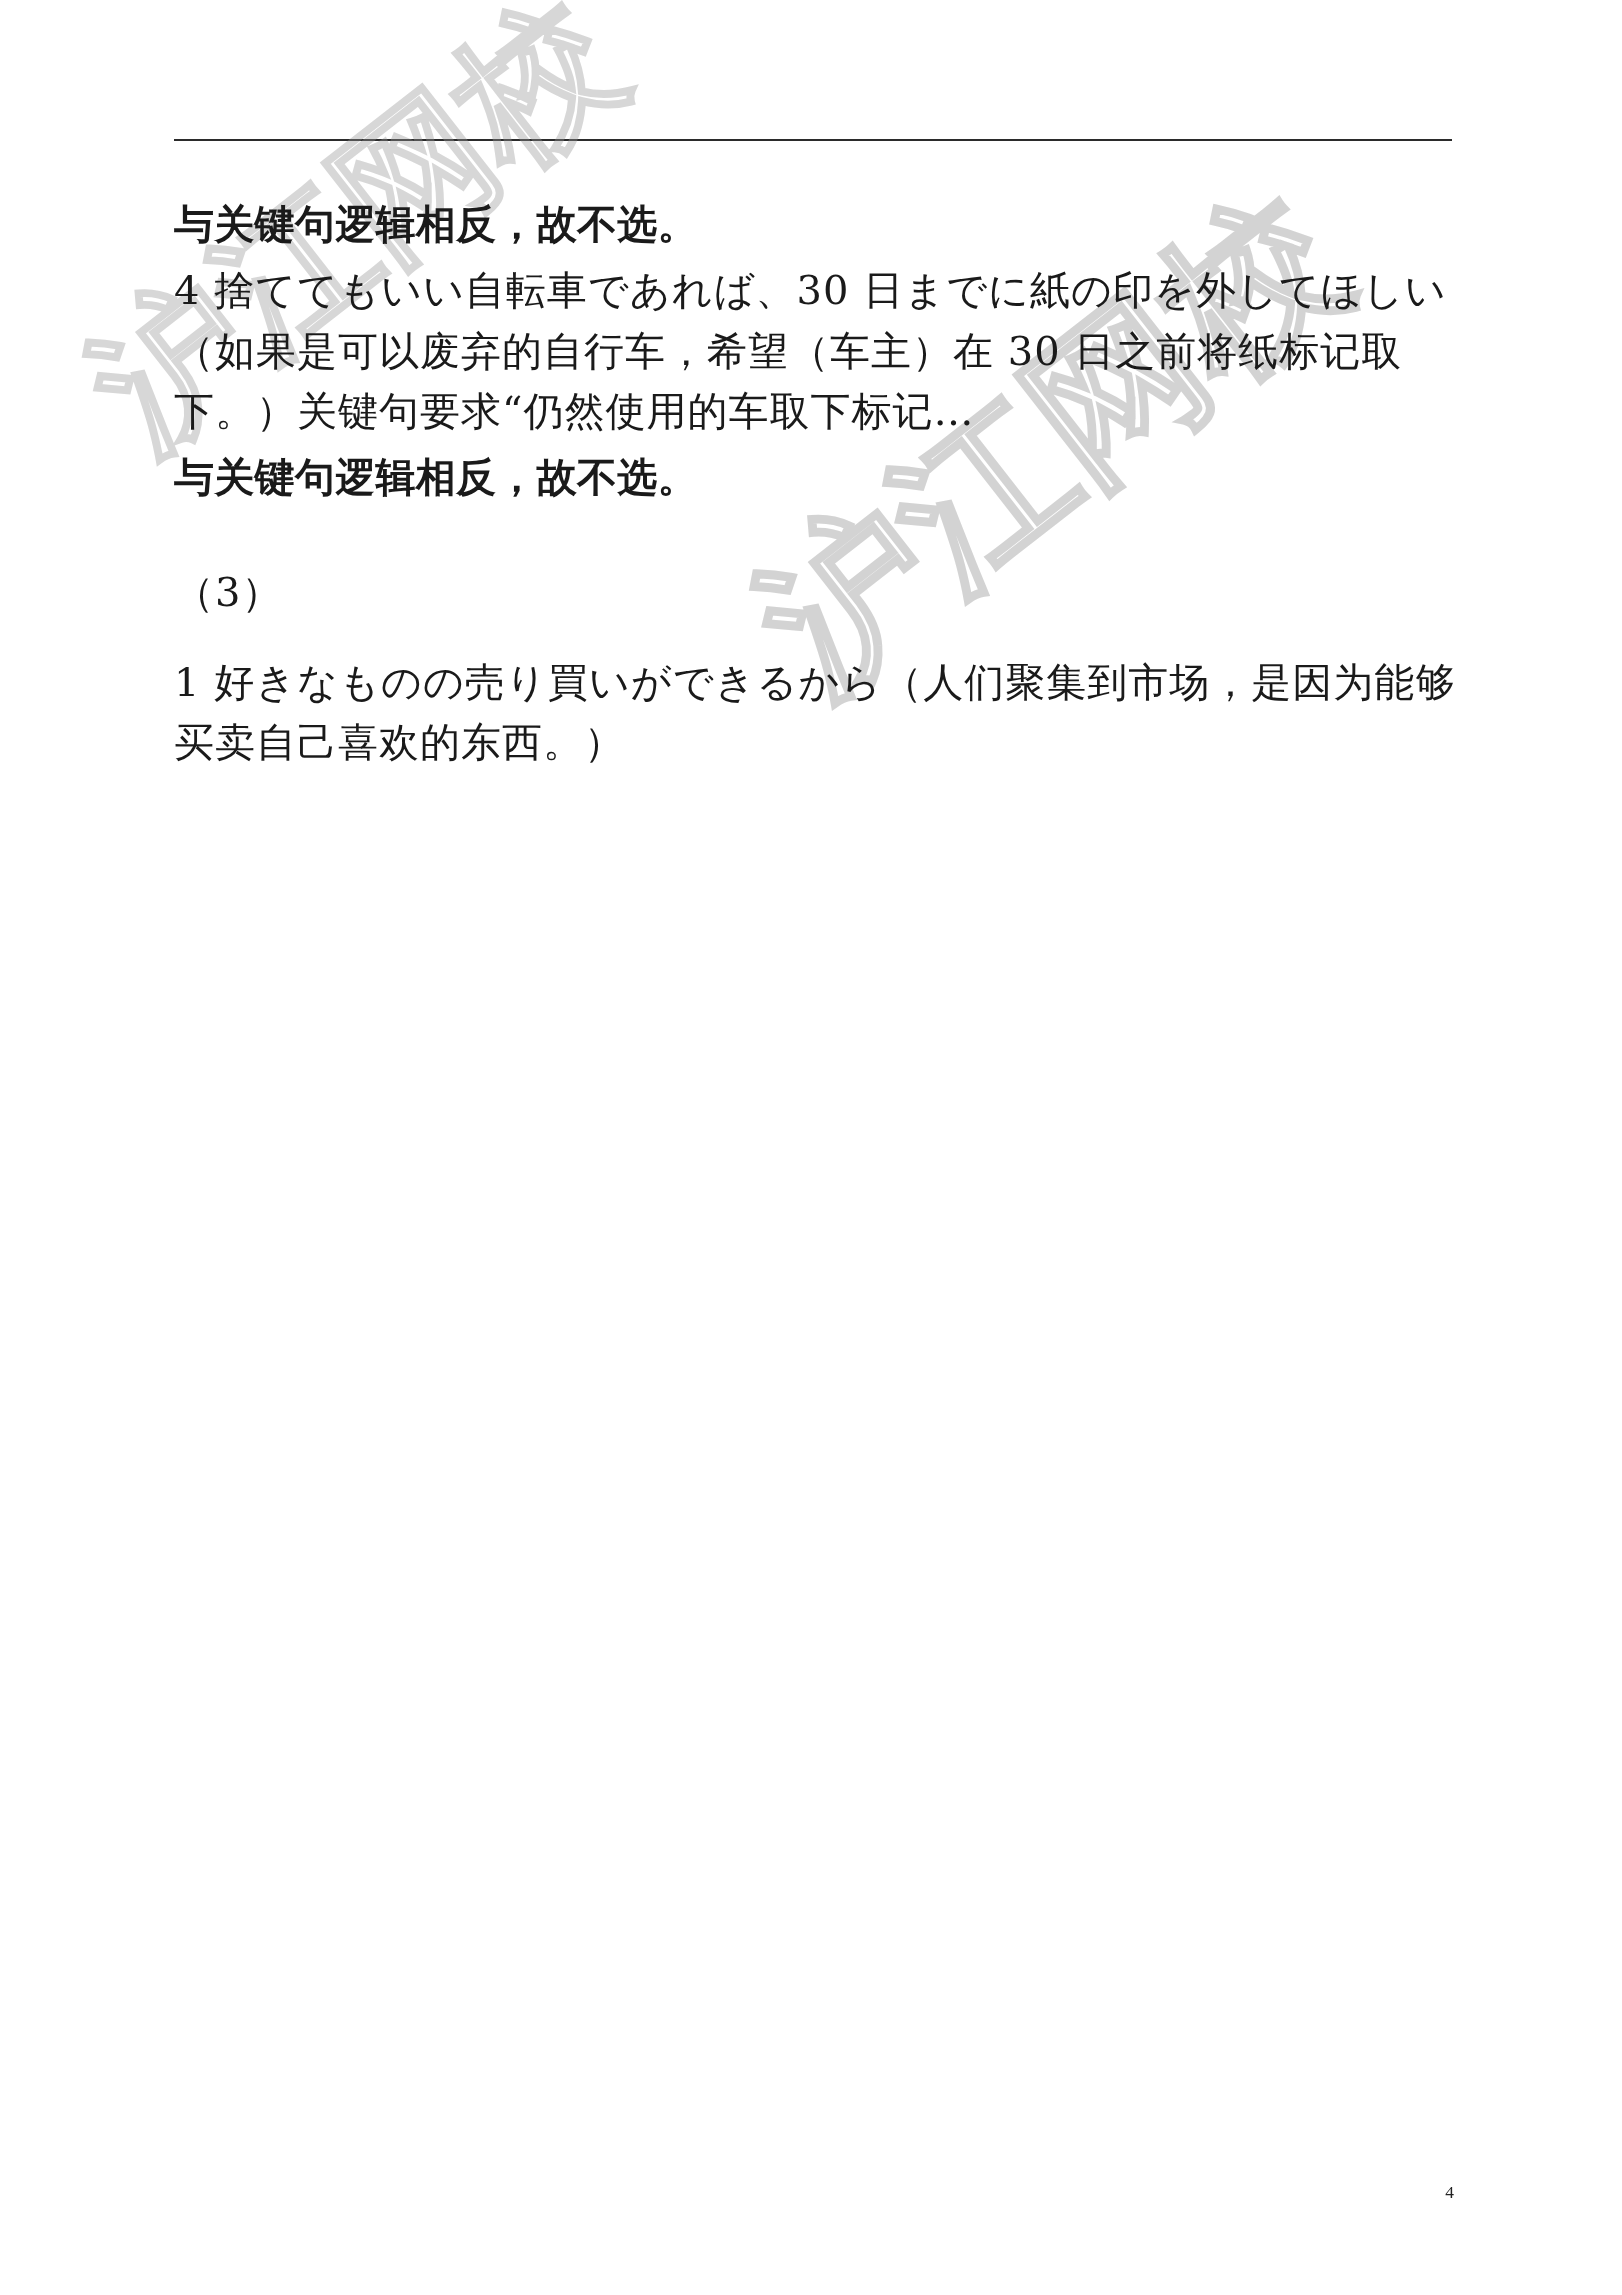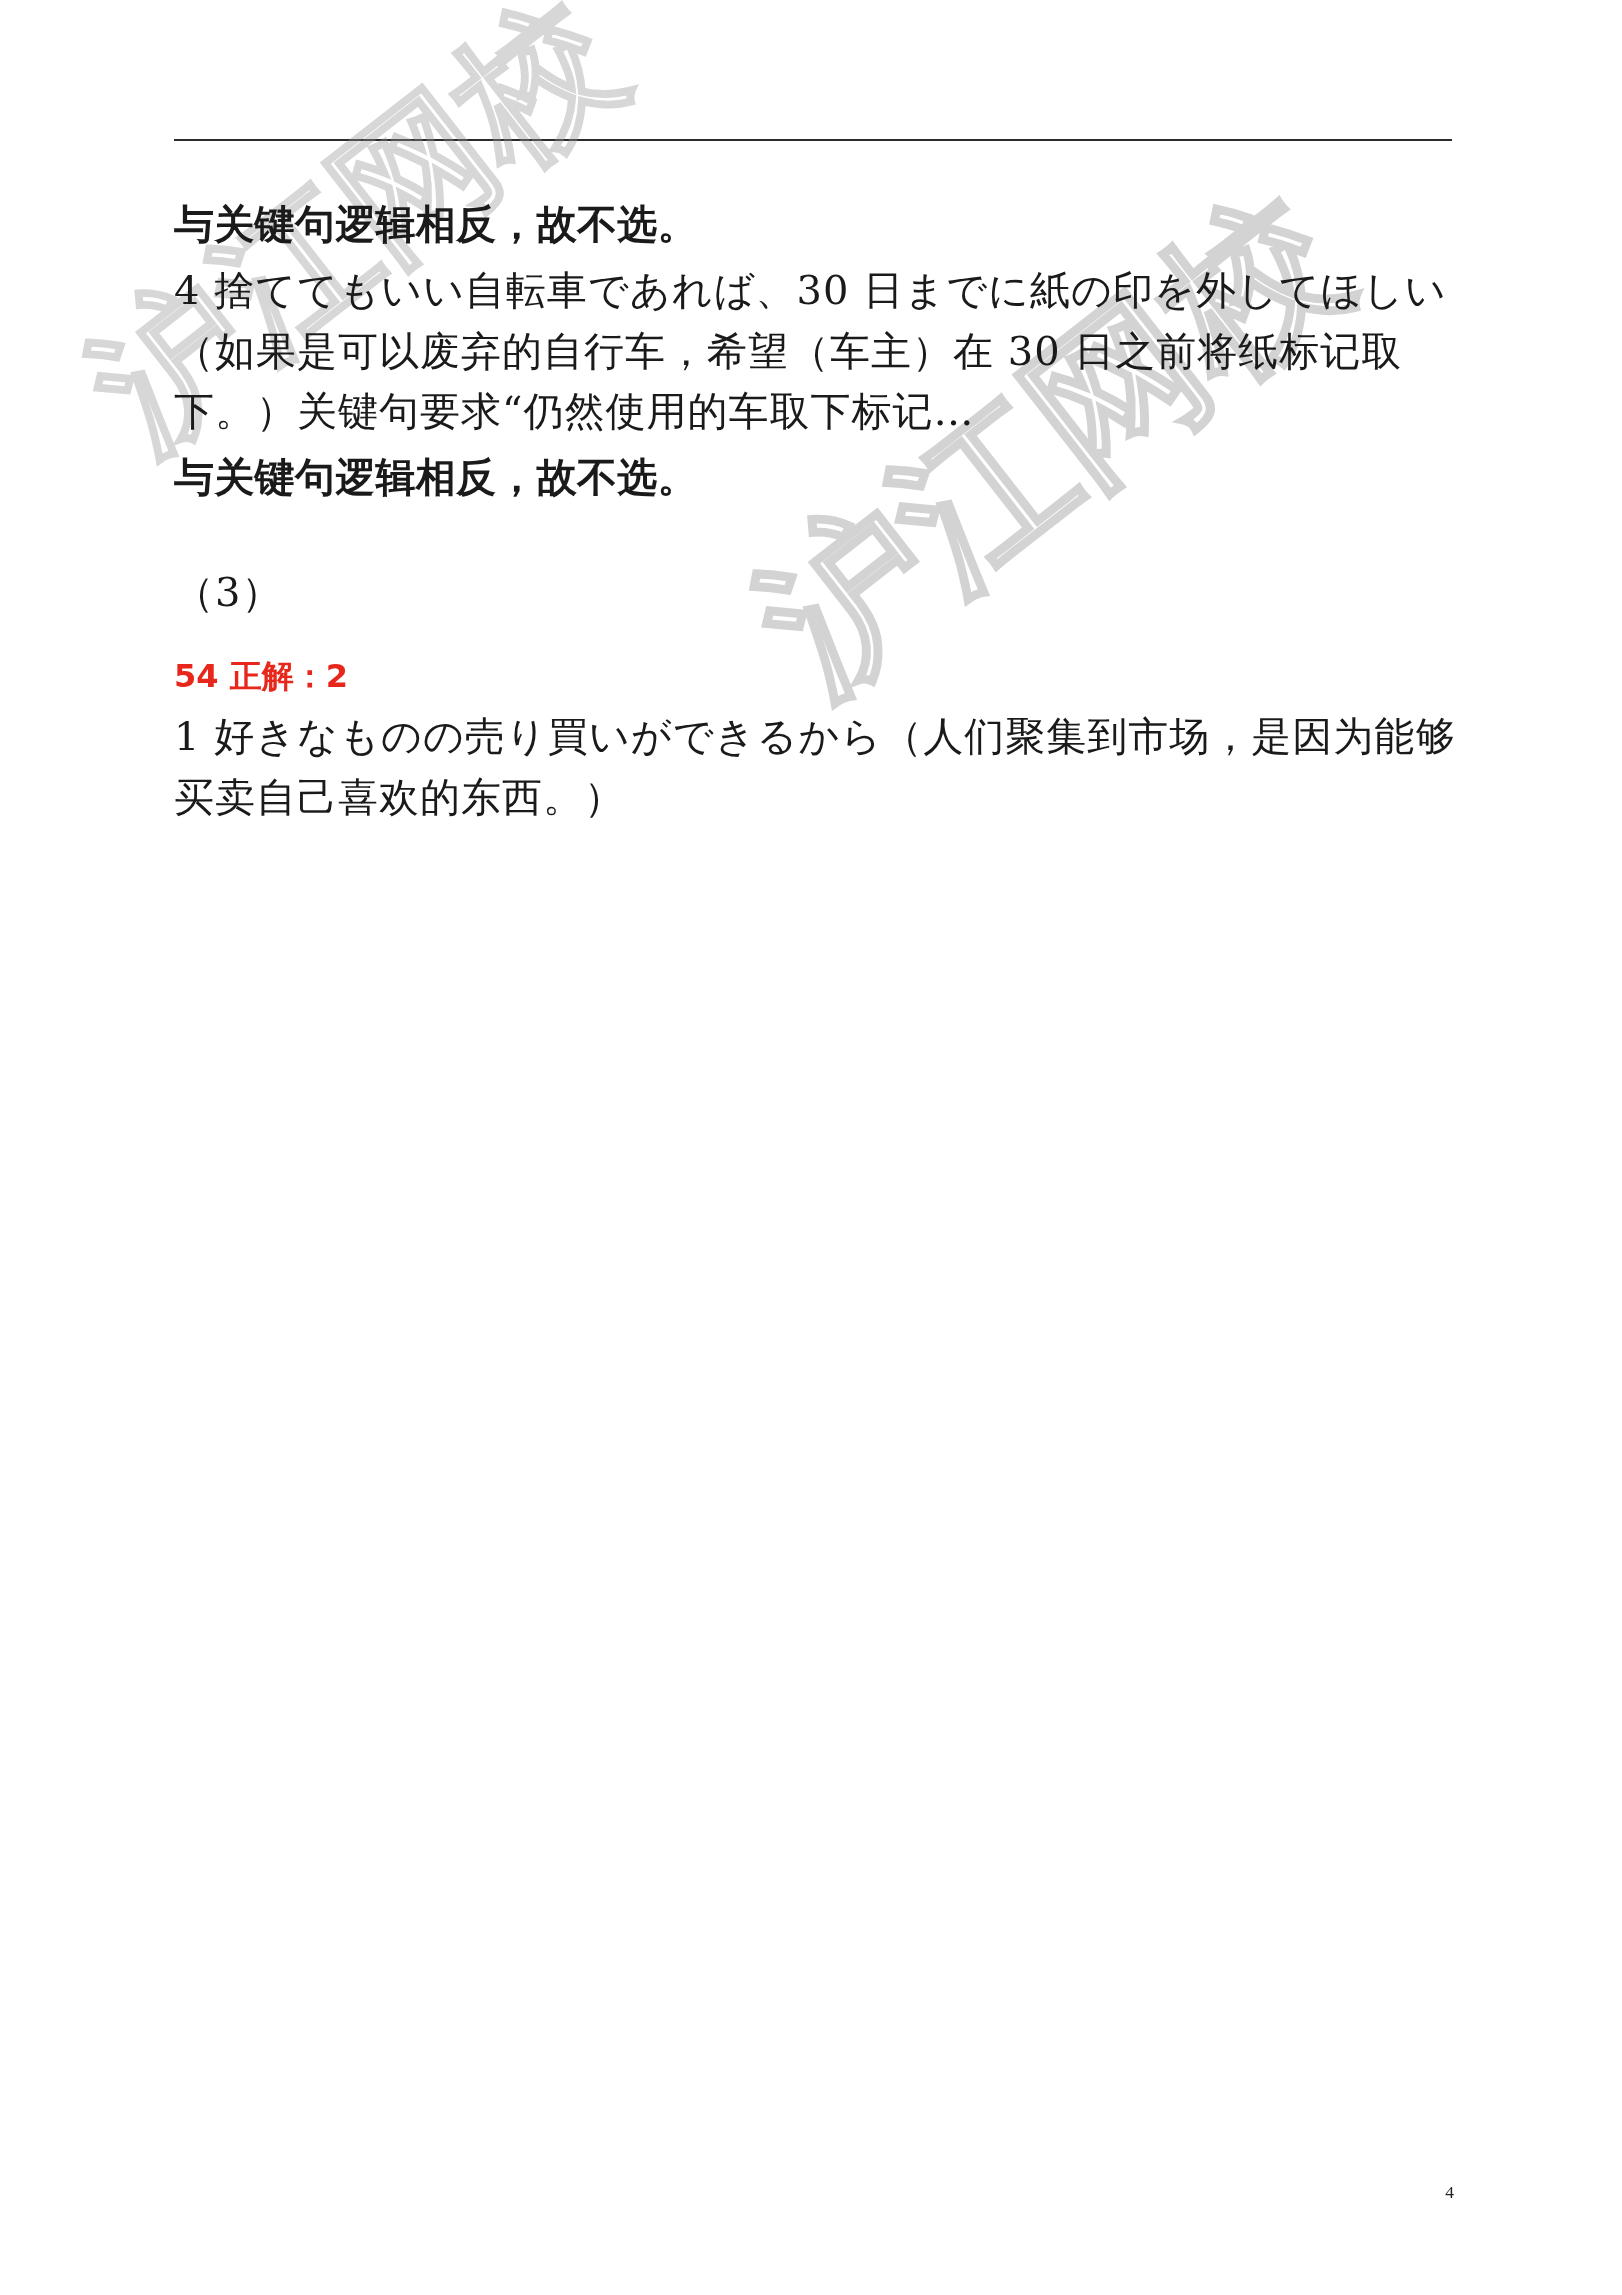--- a/index.html
+++ b/index.html
@@ -108,21 +108,20 @@
     <p class="para mixed">4 捨ててもいい自転車であれば、30 日までに紙の印を外してほしい（如果是可以废弃的自行车，希望（车主）在 30 日之前将纸标记取下。）关键句要求“仍然使用的车取下标记…</p>
 
     <p class="para cjk-bold">与关键句逻辑相反，故不选。</p>
 
     <div class="spacer-md"></div>
 
     <p class="para mixed">（3）</p>
 
     <div class="spacer-sm"></div>
 
-    <p class="answer-line">54 正解：2</p>
 
 
 
     <p class="para mixed">1 好きなものの売り買いができるから（人们聚集到市场，是因为能够买卖自己喜欢的东西。）</p>
 
 
   </div>
 
   <div class="page-number">4</div>
 

